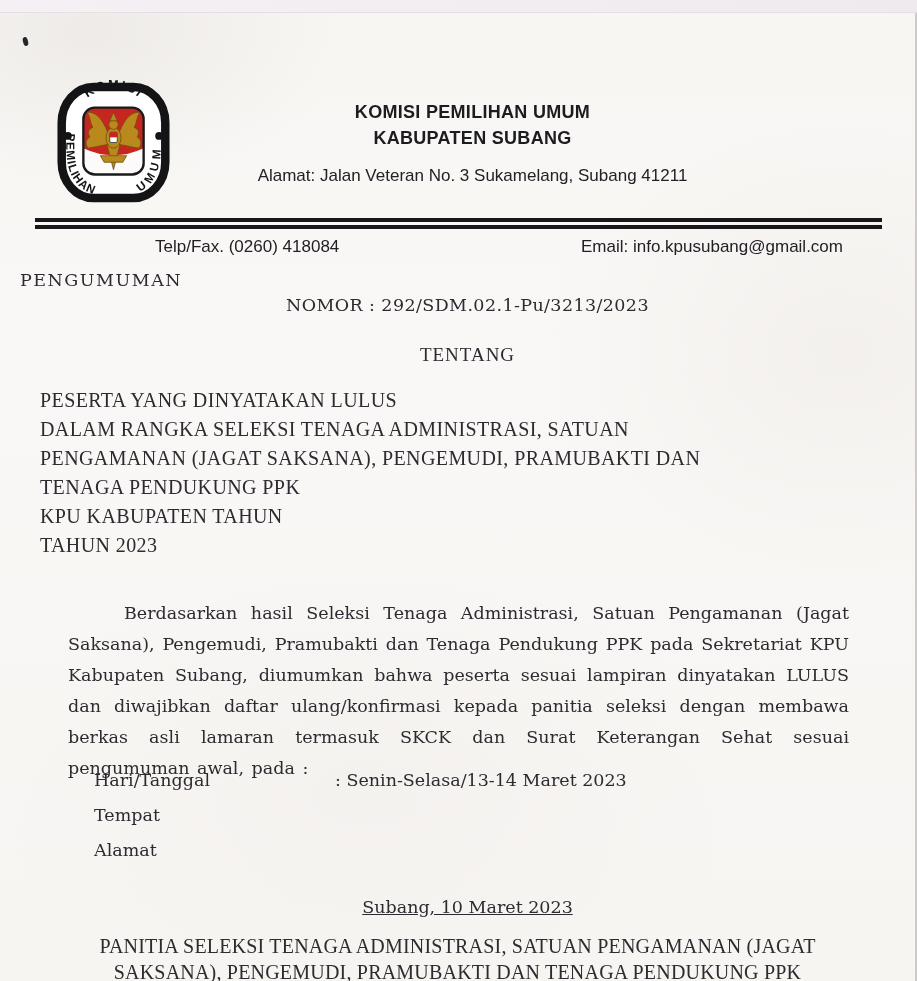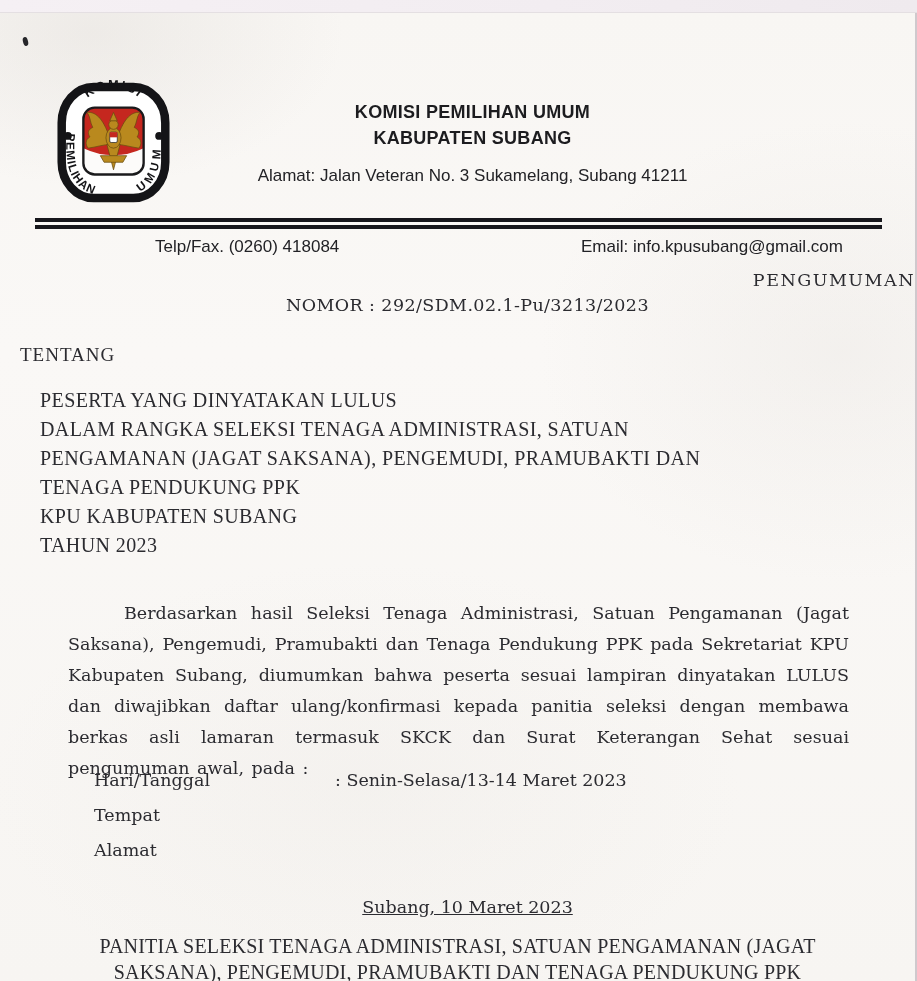--- a/index.html
+++ b/index.html
@@ -40,29 +40,29 @@
     text-align:center; font-size:17px; color:#222226;
   }
   .contact-row{ position:absolute; left:0; right:0; top:181px; height:24px; font-size:17px; color:#222226;margin-top:43px; }
   .phone{ position:absolute; left:155px; }
   .email{ position:absolute; right:72px; }
   .rule{
     position:absolute; left:35px; top:205px; width:847px; height:11px;
     border-top:4px solid #17171c; border-bottom:4px solid #17171c;
   }
   .h-pengumuman{
-    position:absolute; left:20px; right:0; top:257px; text-align:right;
+    position:absolute; left:20px; right:0; top:257px; text-align:left;
     font-family:"DejaVu Serif", serif; font-size:17.5px; letter-spacing:1.5px; color:#2b2b30;
   }
   .h-nomor{
     position:absolute; left:20px; right:0; top:282px; text-align:center;
     font-family:"DejaVu Serif", serif; font-size:17.5px; letter-spacing:0.4px; color:#2b2b30;
   }
   .h-tentang{
-    position:absolute; left:20px; right:0; top:331px; text-align:left;
+    position:absolute; left:20px; right:0; top:331px; text-align:center;
     font-family:"Liberation Serif", serif; font-size:19px; letter-spacing:1px; color:#2b2b30;
   }
   .subject{
     position:absolute; left:40px; right:40px; top:373px; 
     font-family:"Liberation Serif", serif; font-size:20px; line-height:29px;
     letter-spacing:0.4px; color:#2b2b30;
   }
   
   .para{
     position:absolute; left:68px; top:585px; width:781px;
@@ -150,21 +150,21 @@
   <main>
     <div class="h-pengumuman">PENGUMUMAN</div>
     <div class="h-nomor">NOMOR : 292/SDM.02.1-Pu/3213/2023</div>
     <div class="h-tentang">TENTANG</div>
 
     <div class="subject">
       <div>PESERTA YANG DINYATAKAN LULUS</div>
       <div>DALAM RANGKA SELEKSI TENAGA ADMINISTRASI, SATUAN</div>
       <div>PENGAMANAN (JAGAT SAKSANA), PENGEMUDI, PRAMUBAKTI DAN</div>
       <div>TENAGA PENDUKUNG PPK</div>
-      <div>KPU KABUPATEN SUBANG</div>
+      <div>KPU KABUPATEN TAHUN</div>
       <div>TAHUN 2023</div>
     </div>
 
     <p class="para">Berdasarkan hasil Seleksi Tenaga Administrasi, Satuan Pengamanan (Jagat Saksana), Pengemudi, Pramubakti dan Tenaga Pendukung PPK pada Sekretariat KPU Kabupaten Subang, diumumkan bahwa peserta sesuai lampiran dinyatakan LULUS dan diwajibkan daftar ulang/konfirmasi kepada panitia seleksi dengan membawa berkas asli lamaran termasuk SKCK dan Surat Keterangan Sehat sesuai pengumuman awal, pada :</p>
 
     <div class="details">
       <div class="detail-row">
         <span class="detail-label">Hari/Tanggal</span>
         <span class="detail-value">: Senin-Selasa/13-14 Maret 2023</span>
       </div>

